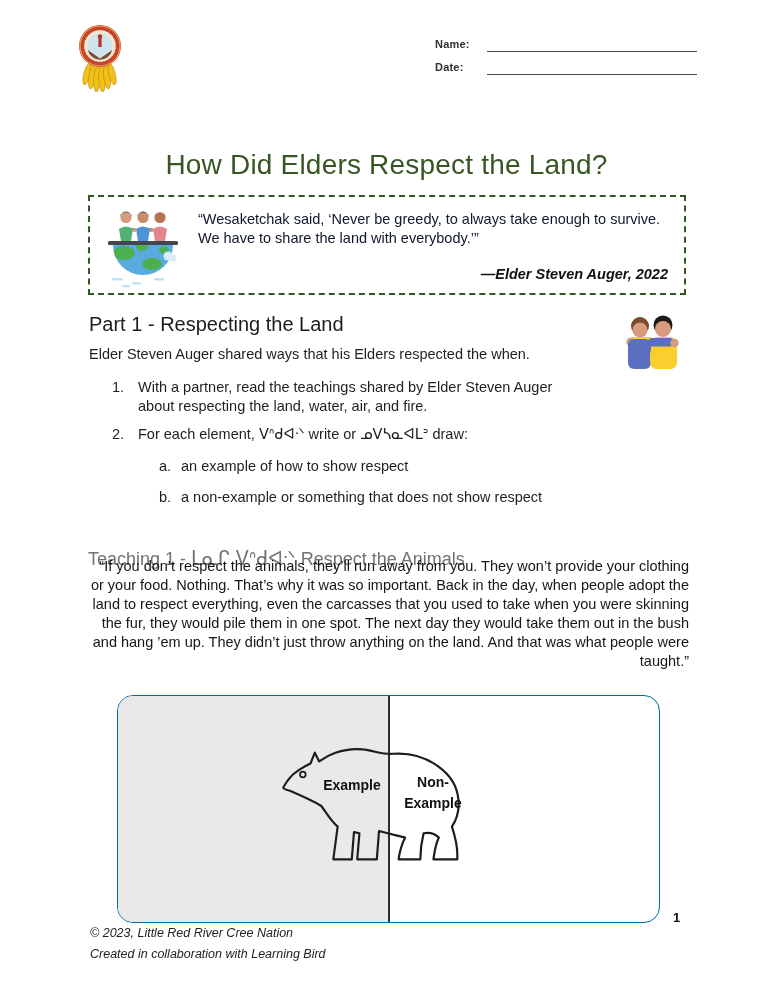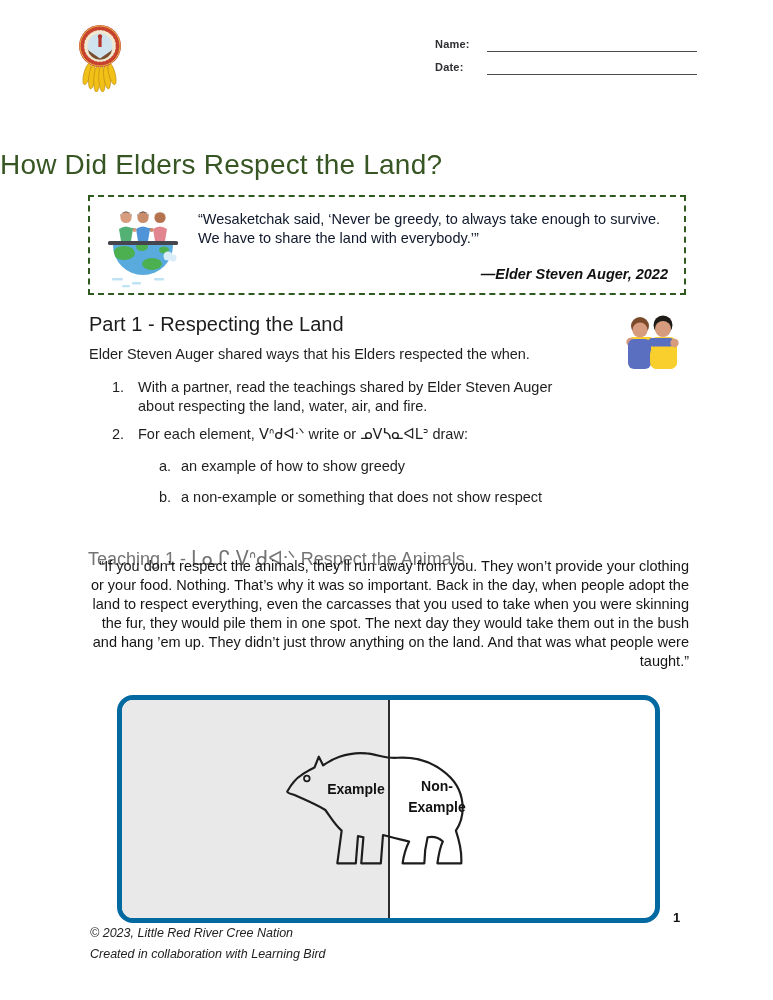--- a/index.html
+++ b/index.html
@@ -10,21 +10,21 @@
     font-family:"Liberation Sans","DejaVu Sans",sans-serif;
     color:#1f1f1f;
   }
   
   .logo { position:absolute; left:73px; top:14px; }
   .namedate { position:absolute; left:435px; top:29px; font-size:11px; font-weight:bold; color:#2e2e33; }
   .nd-row { display:flex; align-items:flex-end; margin-bottom:8px; }
   .nd-label { width:52px; padding-bottom:2px; letter-spacing:0.2px; }
   .nd-line { width:210px; height:15px; border-bottom:1px solid #4a4a4a; }
   
-  .title { position:absolute; left:0; top:141px; width:100%; text-align:left;
+  .title { position:absolute; left:0; top:141px; width:100%; text-align:center;
     font-size:28px; font-weight:normal; color:#375623; letter-spacing:0.2px; }
   
   .quotebox { position:absolute; left:88px; top:187px; width:598px; height:100px;
     border:2px dashed #2f5a1f; background:#ffffff; }
   .quote-illustration { position:absolute; left:12px; top:7px; }
   .quote-text { position:absolute; left:108px; top:13px; width:478px;
     font-size:14.5px; line-height:19px; color:#0f172a; }
   .quote-attrib { position:absolute; right:16px; bottom:11px;
     font-size:14.5px; font-weight:bold; font-style:italic; color:#111; }
   
@@ -36,21 +36,21 @@
   .li-text { width:452px; }
   .sub-item { position:absolute; display:flex; font-size:14.5px; }
   .sub-num { width:22px; flex:none; }
   
   .teaching-heading { position:absolute; left:88px; top:539px; font-size:18px; color:#737373; }
   .teaching-heading .syl { font-size:19px; font-family:"DejaVu Sans",sans-serif; }
   .teaching-quote { position:absolute; left:88px; top:549px; width:601px;
     font-size:14.5px; line-height:19px; color:#161616;text-align:right; }
   
   .activity-box { position:absolute; left:117px; top:687px; width:543px; height:228px;
-    border:5px solid #0369a1; border-radius:16px; overflow:hidden; background:#ffffff; }
+    border:1px solid #0369a1; border-radius:16px; overflow:hidden; background:#ffffff; }
   .half-left { position:absolute; left:0; top:0; width:50%; height:100%; background:#e9e9e9; }
   .divider { position:absolute; left:calc(50% - 1px); top:0; width:2px; height:100%; background:#2d2d2d; }
   .bear { position:absolute; left:162px; top:49px; }
   .box-label { position:absolute; font-size:14px; font-weight:bold; color:#111; text-align:center; }
   .label-example { left:198px; top:81px; width:72px; }
   .label-nonexample { left:282px; top:76px; width:66px; line-height:21px; }
   
   .page-number { position:absolute; left:673px; top:902px; font-size:13px; font-weight:bold; color:#111; }
   .footer { position:absolute; left:90px; top:915px; font-size:12.5px; font-style:italic;
     color:#222; line-height:21px; }
@@ -177,21 +177,21 @@
     <span class="li-text">With a partner, read the teachings shared by Elder Steven Auger about respecting the land, water, air, and fire.</span>
   </div>
 
   <div class="list-item" style="left:112px; top:417px;">
     <span class="li-num">2.</span>
     <span class="li-text">For each element, ᐯᐢᑯᐊᐧᐠ write or ᓄᐯᓴᓇᐊᒪᐣ draw:</span>
   </div>
 
   <div class="sub-item" style="left:159px; top:450px;">
     <span class="sub-num">a.</span>
-    <span>an example of how to show greedy</span>
+    <span>an example of how to show respect</span>
   </div>
 
   <div class="sub-item" style="left:159px; top:481px;">
     <span class="sub-num">b.</span>
     <span>a non-example or something that does not show respect</span>
   </div>
 
   <div class="teaching-heading"><span>Teaching 1 - </span><span class="syl">ᒪᓇᒋ ᐯᐢᑯᐊᐧᐠ</span><span> Respect the Animals</span></div>
 
   <div class="teaching-quote">“If you don’t respect the animals, they’ll run away from you. They won’t provide your clothing or your food. Nothing. That’s why it was so important. Back in the day, when people adopt the land to respect everything, even the carcasses that you used to take when you were skinning the fur, they would pile them in one spot. The next day they would take them out in the bush and hang ’em up. They didn’t just throw anything on the land. And that was what people were taught.”</div>

